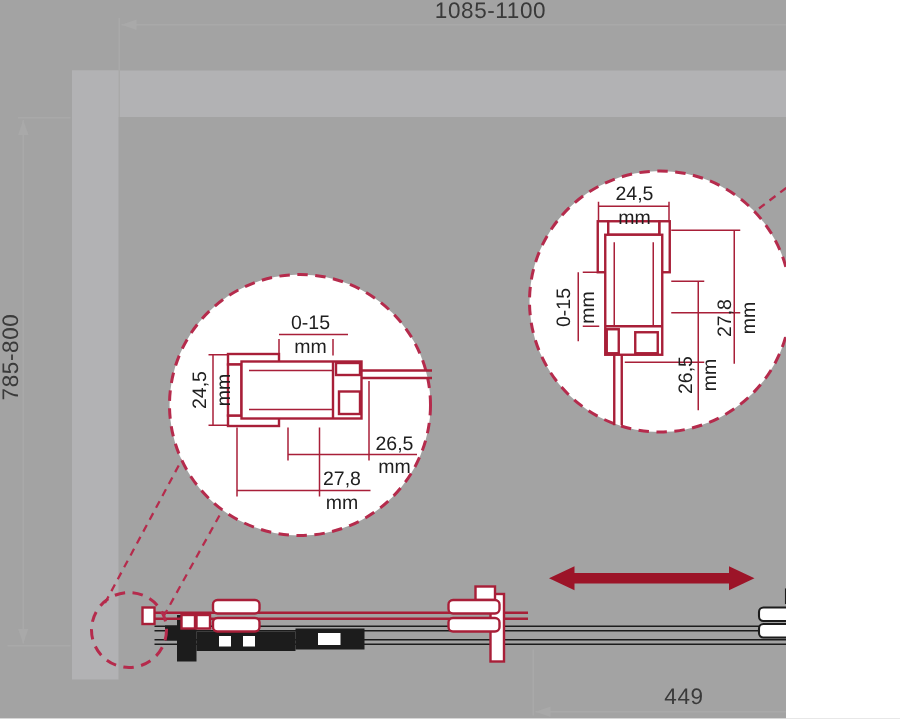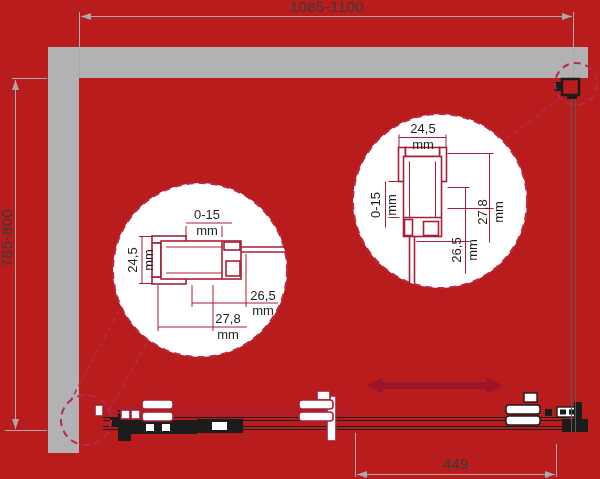--- a/index.html
+++ b/index.html
@@ -1,16 +1,16 @@
 <!DOCTYPE html>
 <html style="--wall: #b2b2b4; --red: #a81f38; --arrow: #9c1428; --dashred: #b52b4c; --blk: #1c1c1c; --dim: #a9a9a9; --text: #3a3a3a; --glass: #5a5a5a;"><head>
 <meta charset="utf-8">
 <style>
   html,body{margin:0;padding:0;background:#ffffff;}
-  #stage{position:relative;width:600px;height:479px;background:#b91c1c;overflow:hidden;
+  #stage{position:relative;width:524px;height:479px;background:#a3a3a3;overflow:hidden;
          font-family:"Liberation Sans", sans-serif;}
   svg{display:block;}
   .wall{fill:var(--wall);stroke:none;}
   .dim{stroke:var(--dim);stroke-width:1;fill:none;}
   .dtxt{fill:var(--text);font:15px "Liberation Sans",sans-serif;letter-spacing:.4px;}
   .ctxt{fill:#1f1f1f;font:13px "Liberation Sans",sans-serif;}
   .blk{fill:var(--blk);stroke:none;}
   .blko{fill:#ffffff;stroke:var(--blk);stroke-width:1.4;}
   .blkline{stroke:var(--blk);stroke-width:1.1;fill:none;}
   .red{fill:#ffffff;stroke:var(--red);stroke-width:1.6;}

